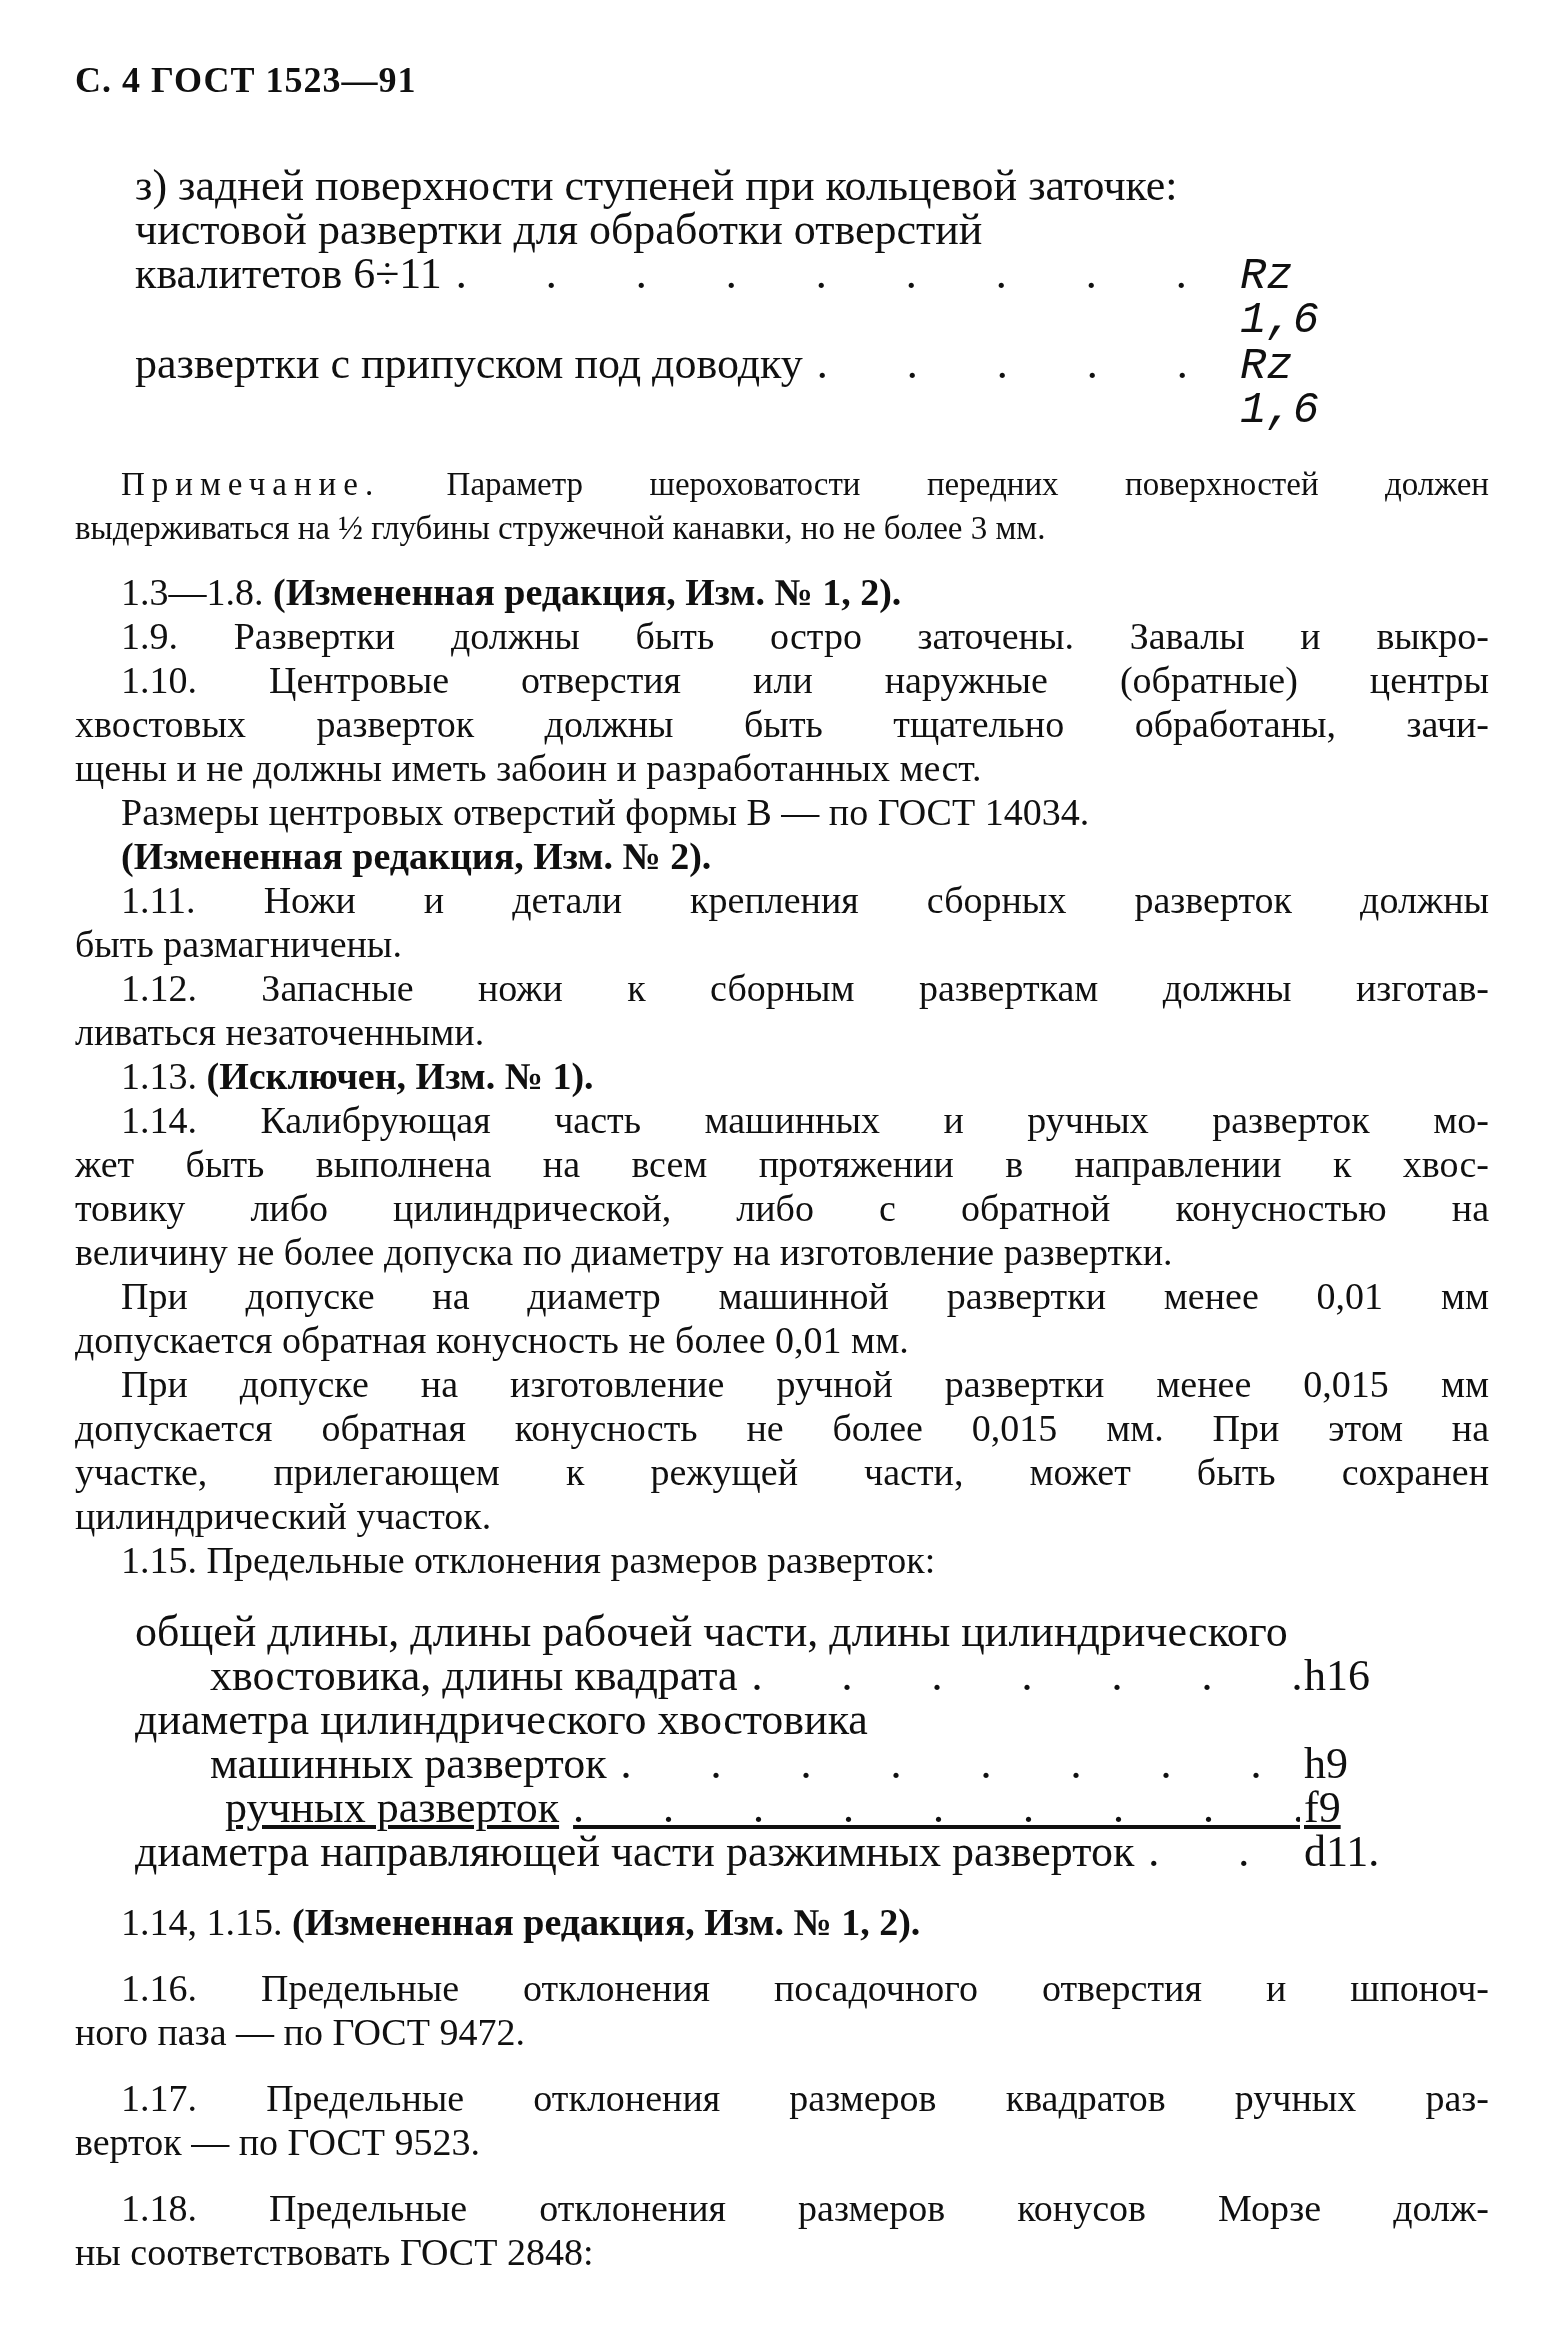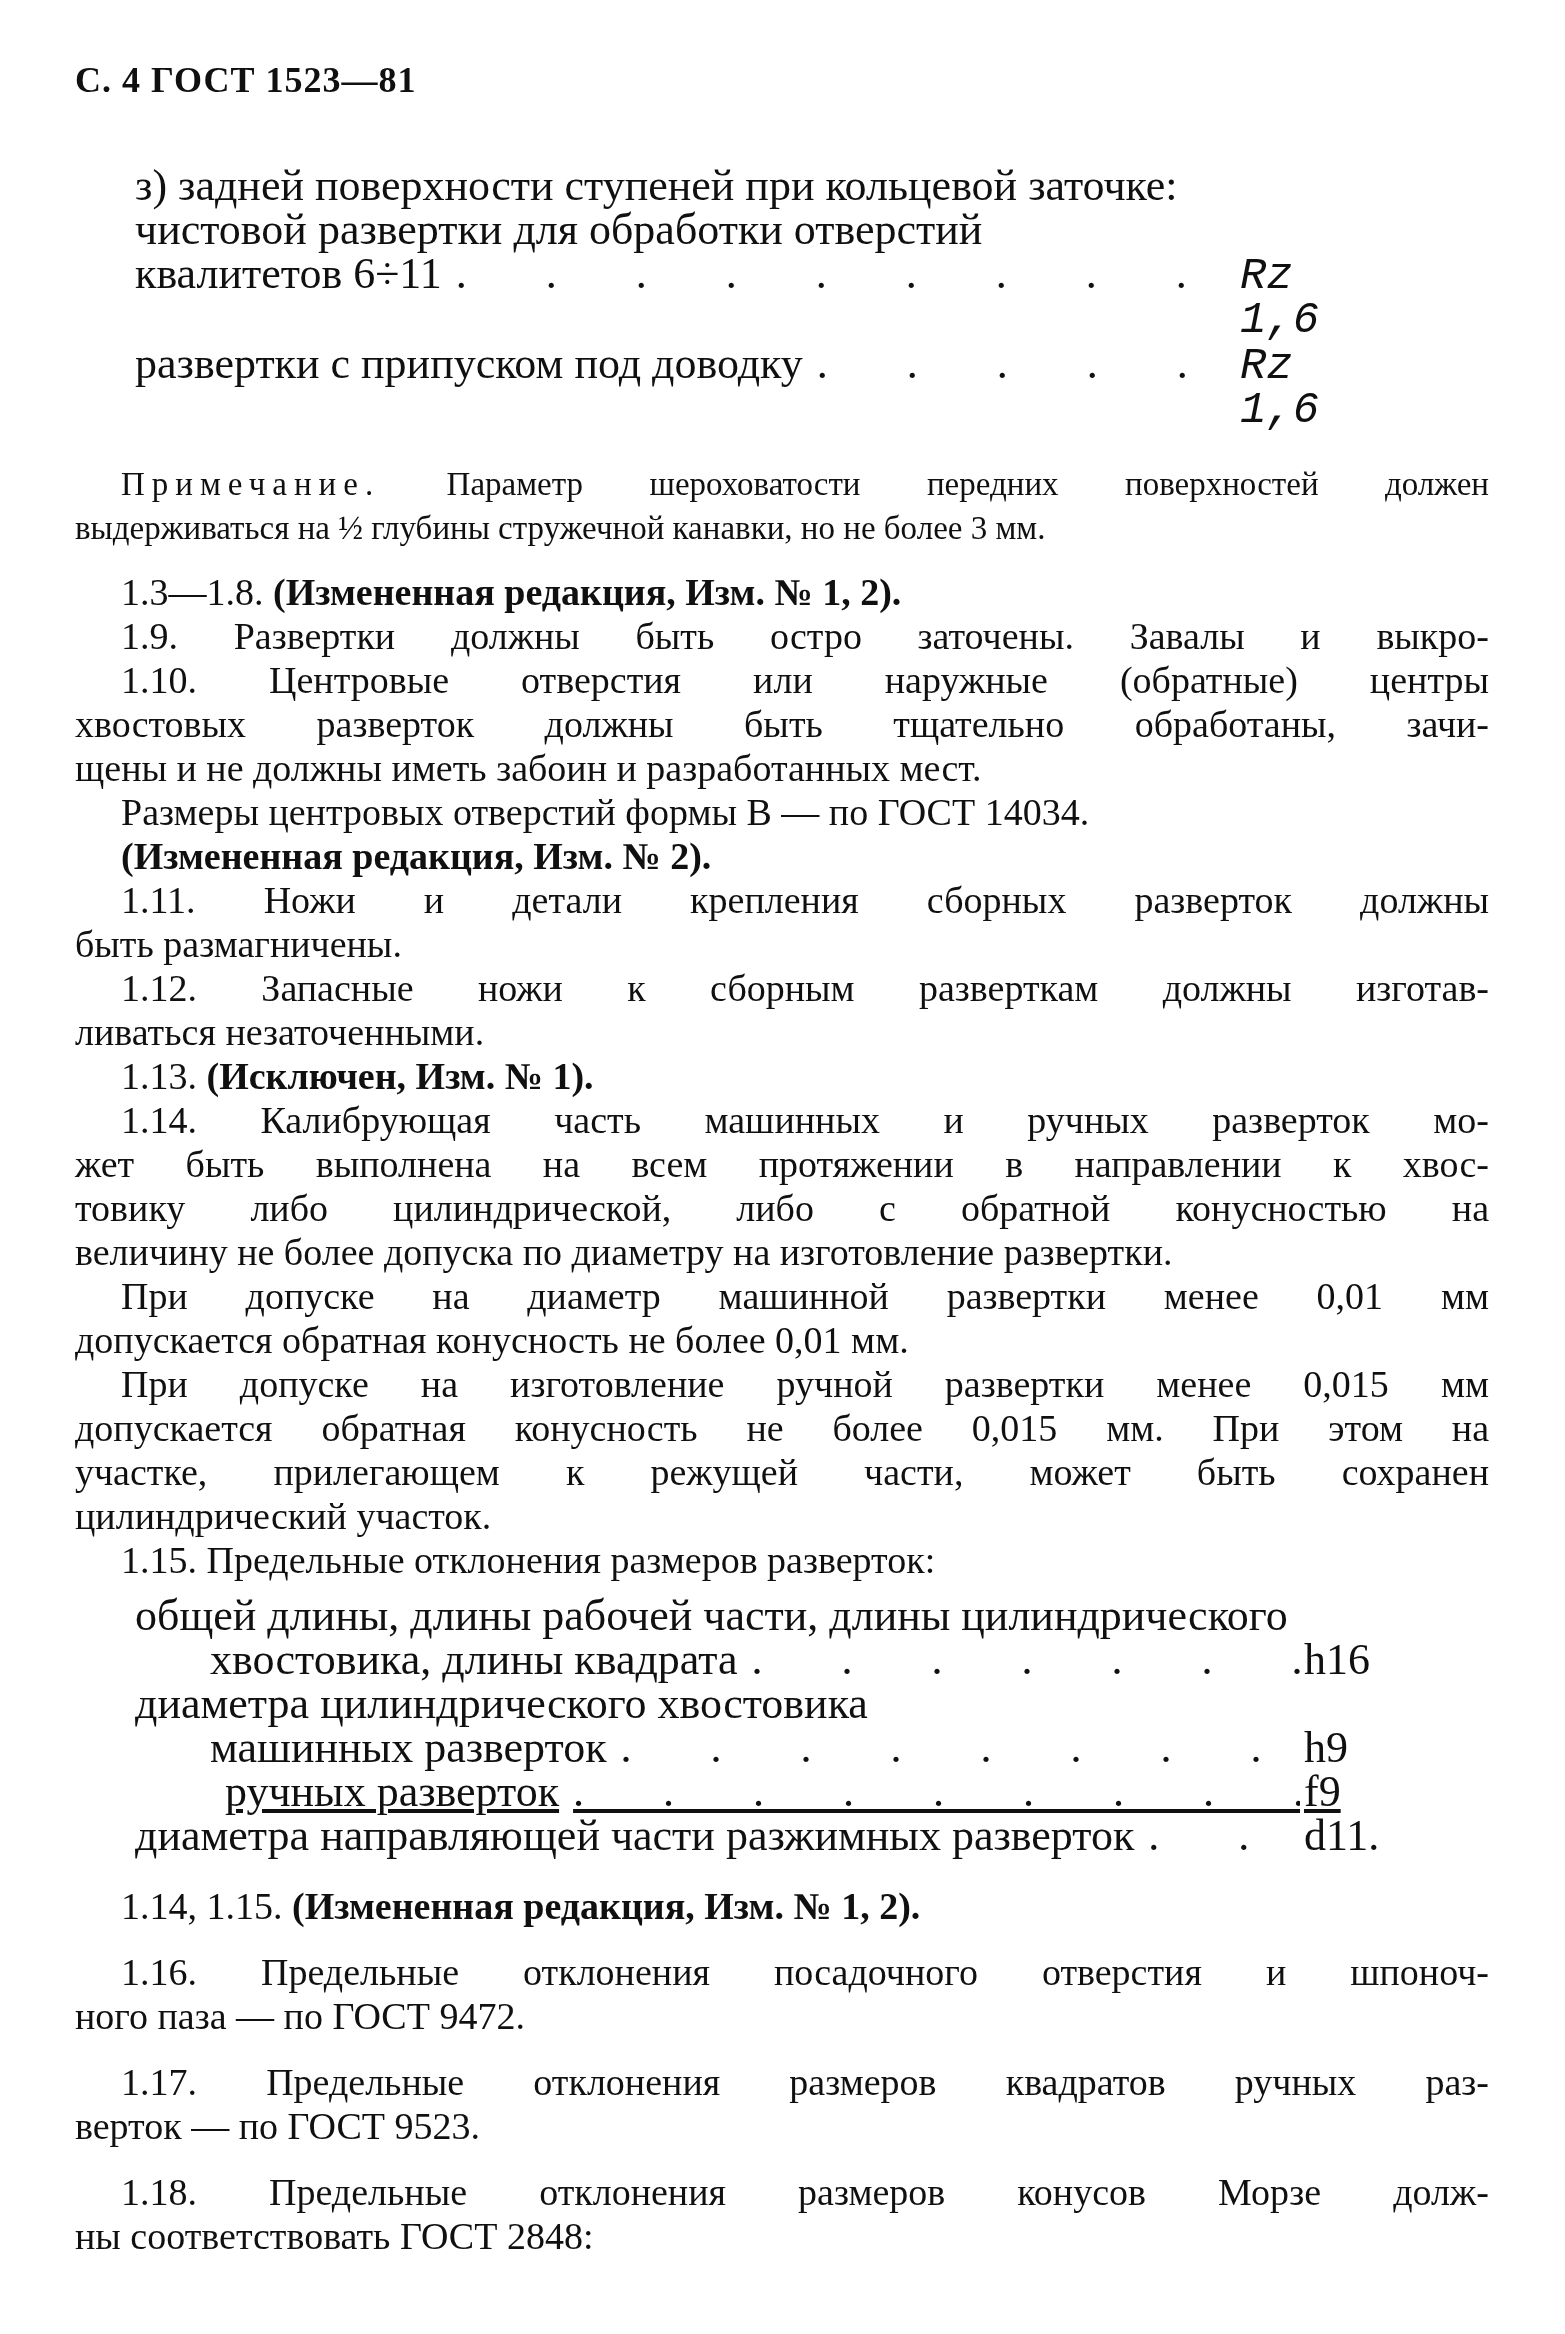--- a/index.html
+++ b/index.html
@@ -57,31 +57,31 @@
   .sval { flex: 0 0 auto; }
   .rz  { margin-left: 60px; margin-right: 100px; }
   .rz .sval  { width: 149px; }
   .tol { margin-left: 60px; margin-right: 85px; }
   .tol .sval { width: 100px; }
   .it { font-style: italic; font-family: Liberation Mono, monospace; }
   
   [data-name="surface-roughness-spec"] { margin-top: 62px; }
   [data-name="note"]                   { margin-top: 30px; }
   [data-name="para-1-3-1-8"]           { margin-top: 20px; }
-  [data-name="tolerance-spec"]         { margin-top: 12px; margin-bottom: 6px; }
+  [data-name="tolerance-spec"]         { margin-top: 28px; margin-bottom: 6px; }
   [data-name="para-1-14-1-15"]         { margin-top: 26px; }
   [data-name="para-1-16"],
   [data-name="para-1-17"],
   [data-name="para-1-18"]              { margin-top: 22px; }
 </style>
 </head>
 <body>
 
 <div class="page" data-name="page">
-  <div class="header" data-name="page-header">С. 4 ГОСТ 1523—81</div>
+  <div class="header" data-name="page-header">С. 4 ГОСТ 1523—91</div>
   <div data-name="document-body">
       <div class="speclist rz" data-name="surface-roughness-spec">
         <div class="sline" data-name="spec-line">
           <span class="stext" data-name="spec-text">з) задней поверхности ступеней при кольцевой заточке:</span>
         </div>
         <div class="sline" data-name="spec-line">
           <span class="stext" data-name="spec-text">чистовой развертки для обработки отверстий</span>
         </div>
         <div class="sline" data-name="spec-line">
           <span class="stext" data-name="spec-text">квалитетов 6÷11</span>

